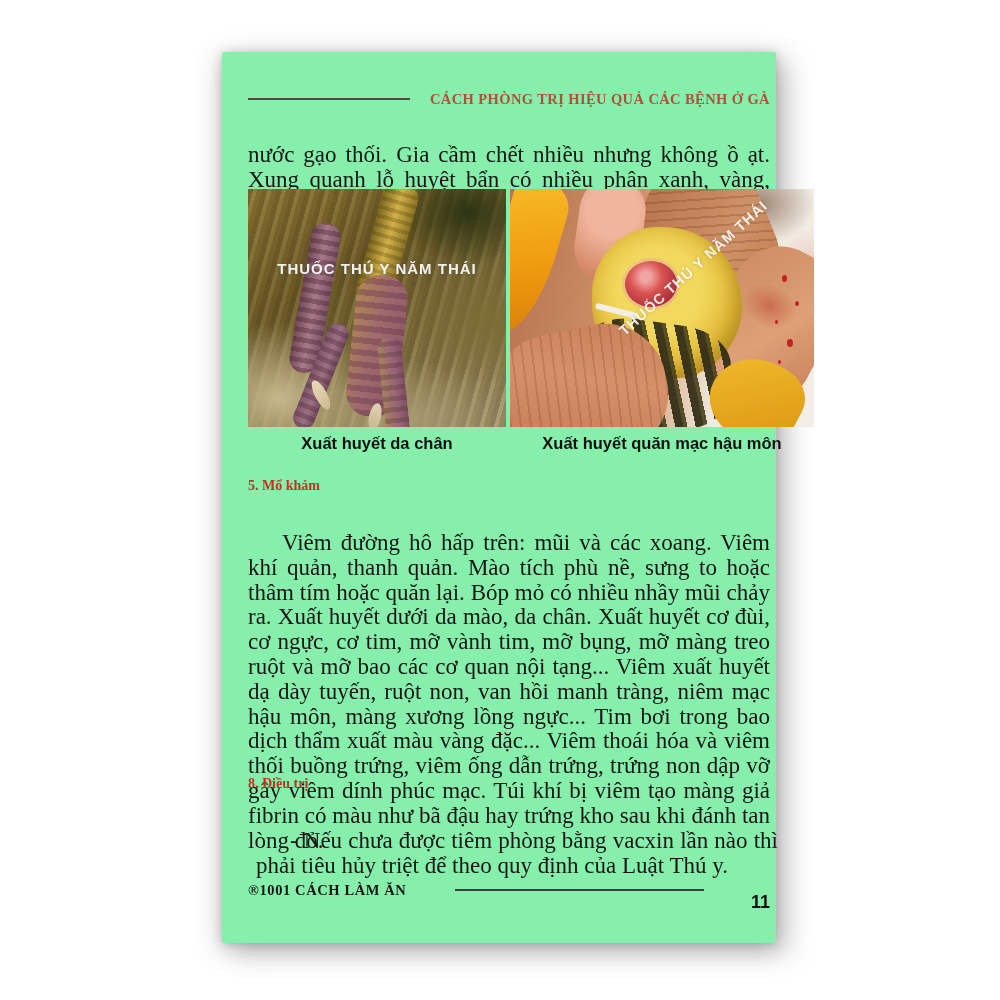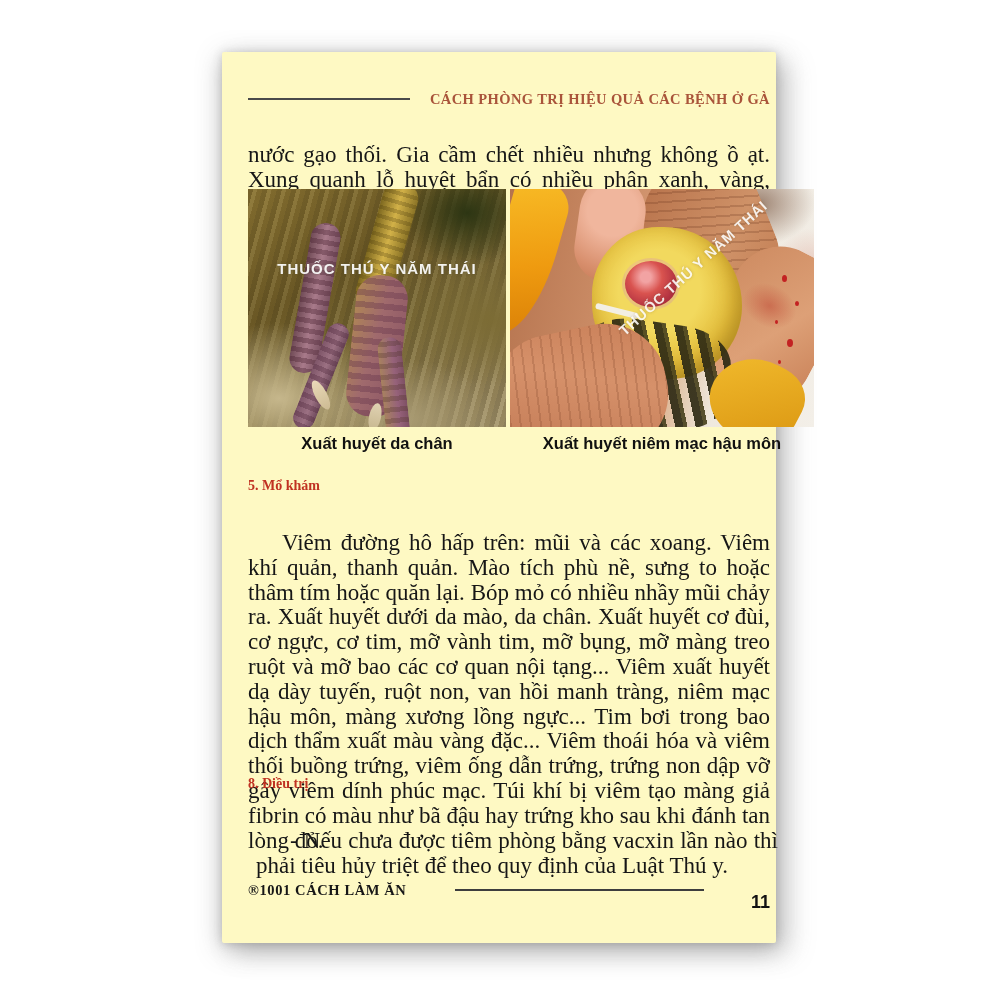--- a/index.html
+++ b/index.html
@@ -2,21 +2,21 @@
 <html><head>
 <meta charset="utf-8">
 <style>
   * { margin:0; padding:0; box-sizing:border-box; }
   html,body { width:1000px; height:1000px; background:#ffffff; overflow:hidden; }
   .canvas { position:relative; width:1000px; height:1000px; background:#ffffff;
             font-family:"Liberation Serif", serif; }
 
   .book-page {
     position:absolute; left:222px; top:52px; width:554px; height:891px;
-    background:#fef9c3; border-radius:2px;
+    background:#86efac; border-radius:2px;
     box-shadow: 0 6px 26px rgba(90,90,90,.40), 0 1px 8px rgba(120,120,120,.30), 14px 10px 26px rgba(140,140,140,.30);
   }
 
   
   .page-header { position:absolute; top:38px; left:26px; width:522px; height:18px;
                  display:flex; align-items:center; }
   .header-rule { width:162px; height:2px; background:#4a4a4a; }
   .header-title { margin-left:auto; color:#a9543a; font-weight:bold; font-size:14.5px;
                   letter-spacing:.4px; white-space:nowrap; }
 
@@ -189,21 +189,21 @@
           <span class="blood-dot bd2"></span>
           <span class="blood-dot bd3"></span>
           <span class="blood-dot bd4"></span>
           <span class="blood-dot bd5"></span>
           <div class="shape wm-diag">THUỐC THÚ Y NĂM THÁI</div>
         </div>
 
       </div>
       <div class="caption-row">
         <div class="caption">Xuất huyết da chân</div>
-        <div class="caption caption-right">Xuất huyết niêm mạc hậu môn</div>
+        <div class="caption caption-right">Xuất huyết quăn mạc hậu môn</div>
       </div>
     </div>
 
     <h2 class="sec-heading sec5-heading">5. Mổ khám</h2>
     <p class="body-text sec5-body">Viêm đường hô hấp trên: mũi và các xoang. Viêm khí quản, thanh quản. Mào tích phù nề, sưng to hoặc thâm tím hoặc quăn lại. Bóp mỏ có nhiều nhầy mũi chảy ra. Xuất huyết dưới da mào, da chân. Xuất huyết cơ đùi, cơ ngực, cơ tim, mỡ vành tim, mỡ bụng, mỡ màng treo ruột và mỡ bao các cơ quan nội tạng... Viêm xuất huyết dạ dày tuyến, ruột non, van hồi manh tràng, niêm mạc hậu môn, màng xương lồng ngực... Tim bơi trong bao dịch thẩm xuất màu vàng đặc... Viêm thoái hóa và viêm thối buồng trứng, viêm ống dẫn trứng, trứng non dập vỡ gây viêm dính phúc mạc. Túi khí bị viêm tạo màng giả fibrin có màu như bã đậu hay trứng kho sau khi đánh tan lòng đỏ.</p>
 
     <h2 class="sec-heading sec6-heading">8. Điều trị</h2>
     <p class="body-text sec6-body">- Nếu chưa được tiêm phòng bằng vacxin lần nào thì phải tiêu hủy triệt để theo quy định của Luật Thú y.</p>
 
     <div class="page-footer">

